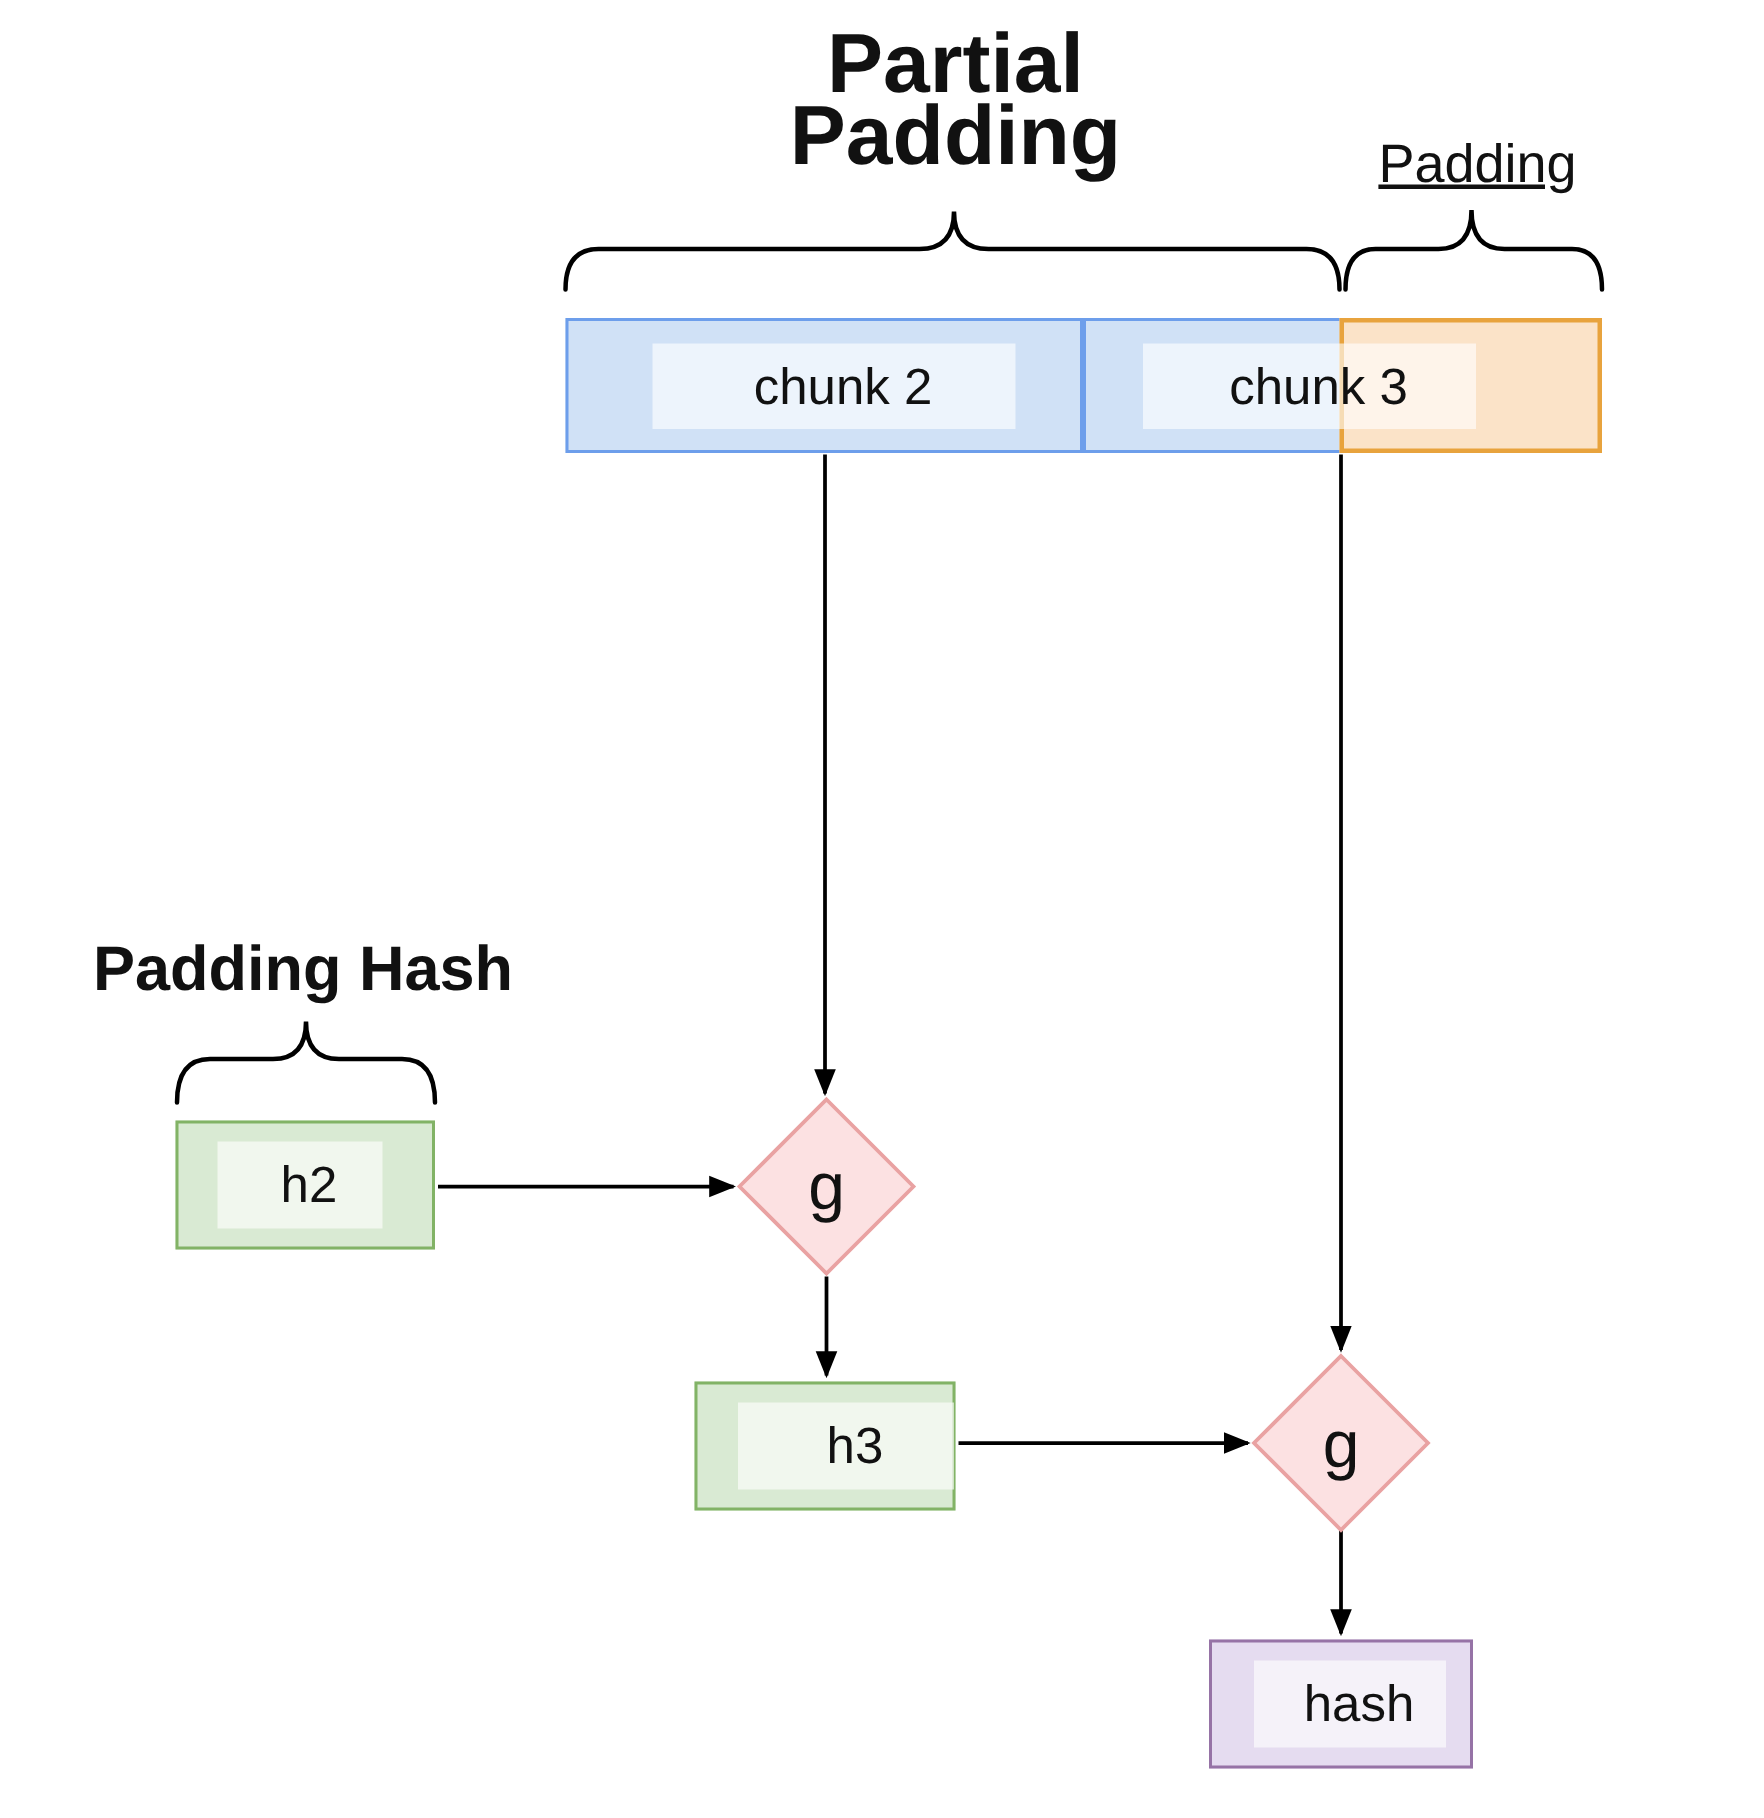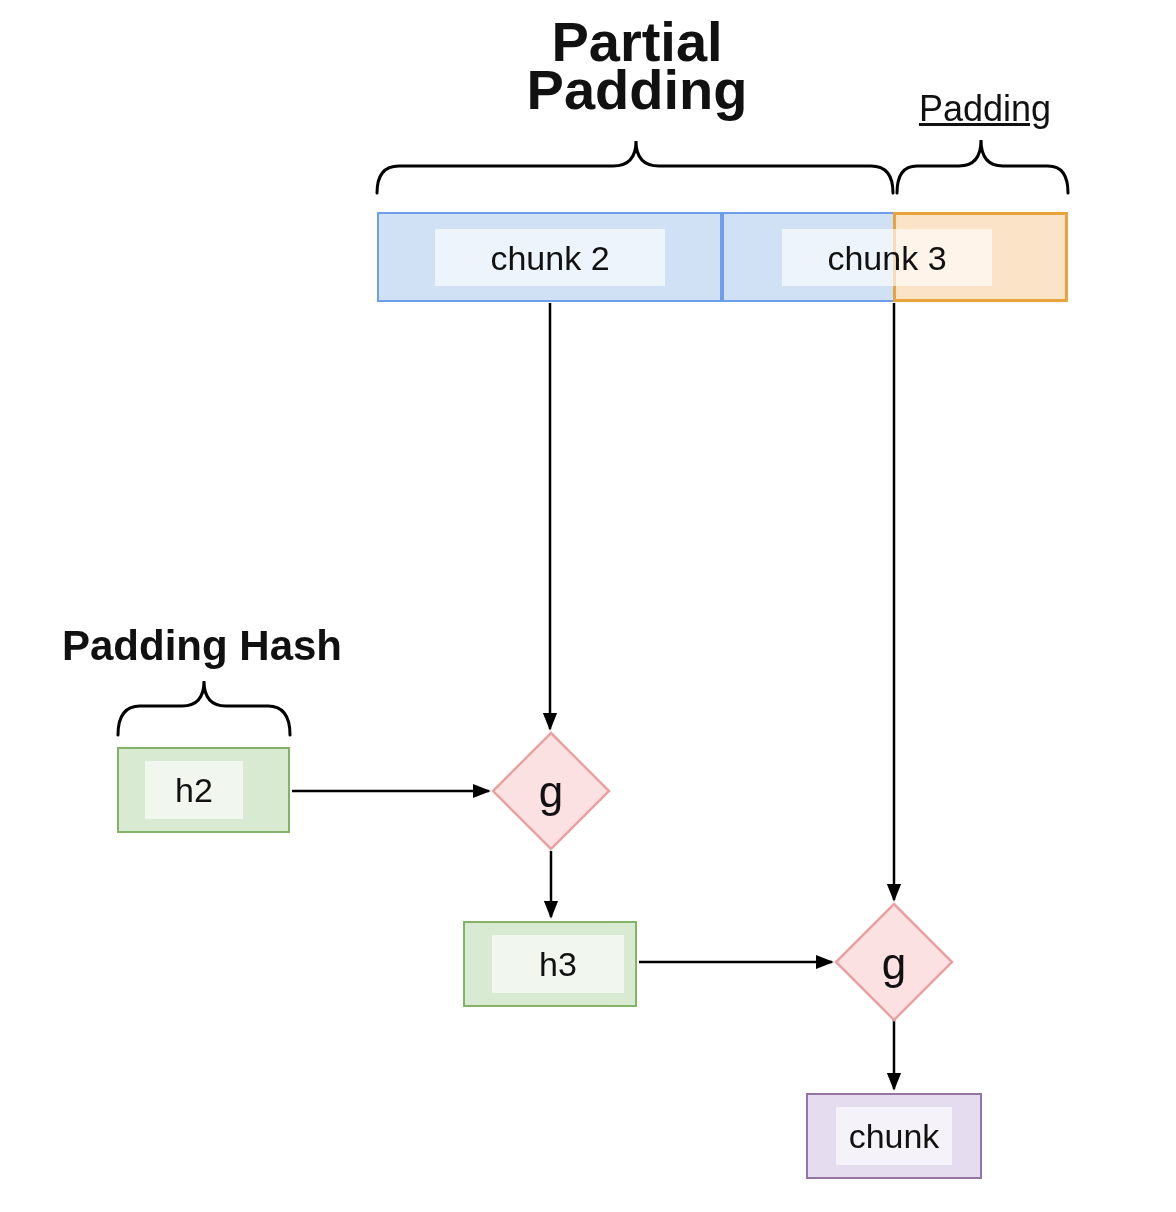--- a/index.html
+++ b/index.html
@@ -15,21 +15,21 @@
   .box{position:absolute;box-sizing:border-box;}
   .chunk-box{background:var(--chunk-fill,#d0e1f6);border:2px solid var(--chunk-border,#6d9eeb);}
   .padding-box{background:var(--padding-fill,#fbe3c8);border:3px solid var(--padding-border,#e8a33d);}
   .state-box{background:var(--state-fill,#d9ead3);border:2px solid var(--state-border,#82b366);}
   .digest-box{background:var(--digest-fill,#e5dcf0);border:2px solid var(--digest-border,#9673a6);}
   
   .strip{
     position:absolute;
     background:rgba(255,255,255,0.62);
     display:flex;align-items:center;justify-content:center;
-    font-size:34px;line-height:1;white-space:nowrap;
+    font-size:34px;line-height:1;white-space:nowrap;padding-left:12px;
   }
   
   .label{position:absolute;text-align:center;white-space:nowrap;}
   .title{font-size:56px;font-weight:bold;line-height:48px;}
   .plain{font-size:36px;font-weight:normal;text-decoration:underline;}
   .gtext{
     position:absolute;display:flex;align-items:center;justify-content:center;
     font-size:44px;line-height:1;
   }
   svg.overlay{position:absolute;left:0;top:0;}
@@ -37,30 +37,30 @@
 </head>
 <body>
 
 <div class="canvas">
 
   <div class="box chunk-box" style="left:377px;top:212px;width:345px;height:90px"></div>
   <div class="box chunk-box" style="left:722px;top:212px;width:174px;height:90px"></div>
   <div class="box padding-box" style="left:893px;top:212px;width:175px;height:90px"></div>
 
   <div class="strip" style="left:435px;top:229px;width:230px;height:57px">chunk 2</div>
-  <div class="strip" style="left:782px;top:229px;width:210px;height:57px">chunk 3</div>
+  <div class="strip" style="left:762px;top:229px;width:210px;height:57px">chunk 3</div>
 
   <div class="box state-box" style="left:117px;top:747px;width:173px;height:86px"></div>
   <div class="strip" style="left:145px;top:761px;width:98px;height:58px">h2</div>
 
   <div class="box state-box" style="left:463px;top:921px;width:174px;height:86px"></div>
   <div class="strip" style="left:492px;top:935px;width:132px;height:58px">h3</div>
 
   <div class="box digest-box" style="left:806px;top:1093px;width:176px;height:86px"></div>
-  <div class="strip" style="left:836px;top:1107px;width:116px;height:58px">chunk</div>
+  <div class="strip" style="left:836px;top:1107px;width:116px;height:58px">hash</div>
 
   <svg class="overlay" width="1176" height="1212" viewBox="0 0 1176 1212">
     <defs>
       <marker id="arrow" viewBox="0 0 10 10" refX="9" refY="5" markerWidth="7.2" markerHeight="7.2" orient="auto-start-reverse" markerUnits="strokeWidth">
         <path d="M 0 1 L 10 5 L 0 9 z" fill="#000"></path>
       </marker>
     </defs>
 
     <path d="M377,193 Q377,166 399,166 L613,166 Q636,166 636,141 Q636,166 659,166 L871,166 Q893,166 893,193" fill="none" stroke="#000" stroke-width="3" stroke-linecap="round"></path>
     <path d="M897,193 Q897,166 917,166 L959,166 Q981,166 981,140 Q981,166 1003,166 L1048,166 Q1068,166 1068,193" fill="none" stroke="#000" stroke-width="3" stroke-linecap="round"></path>

